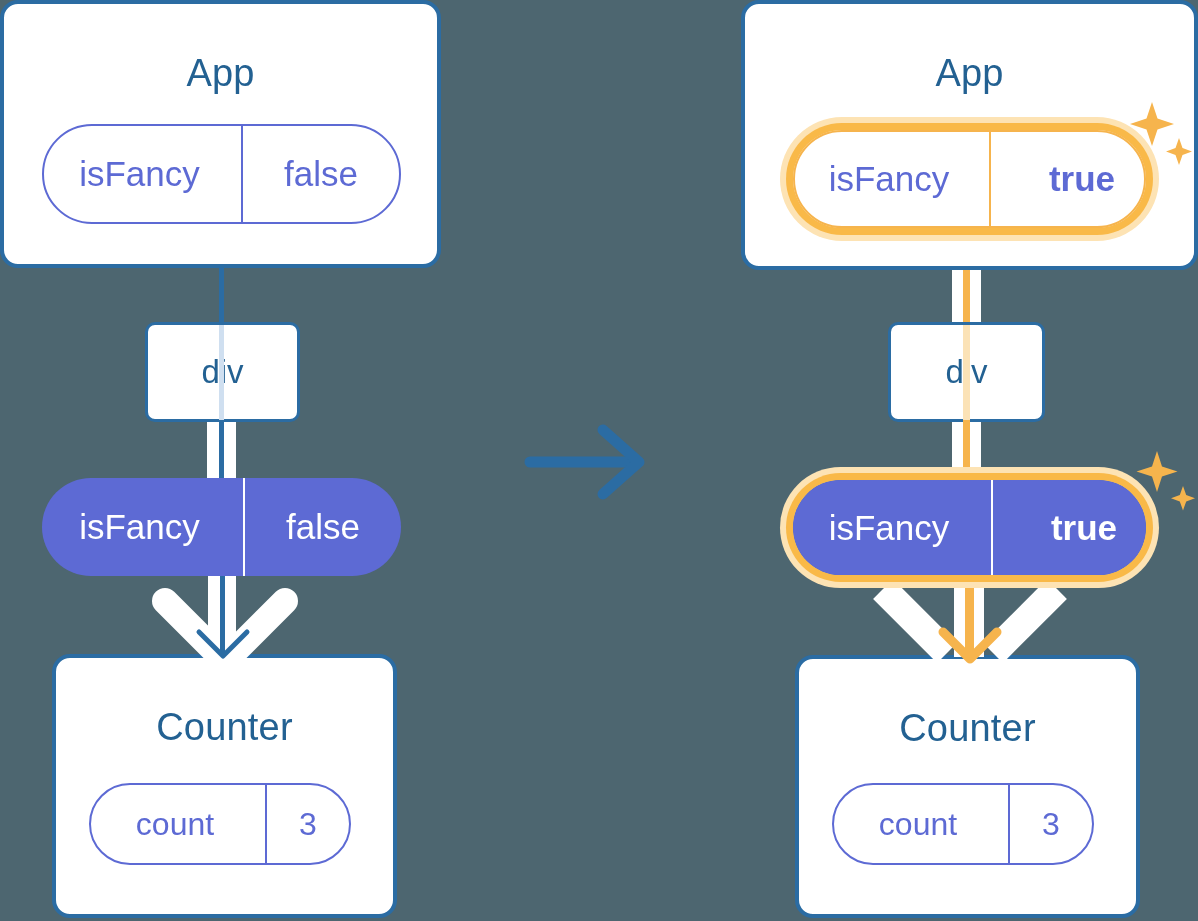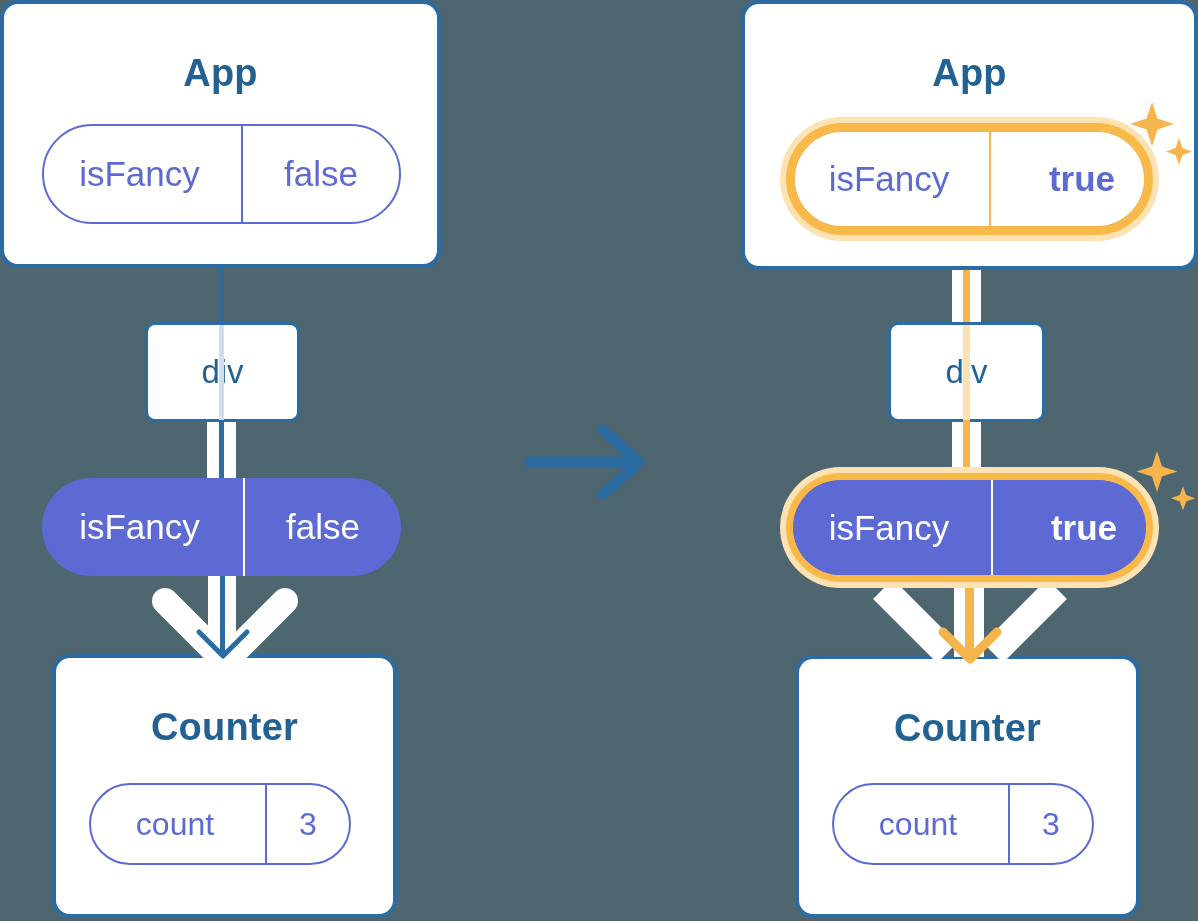--- a/index.html
+++ b/index.html
@@ -18,21 +18,21 @@
     border:4px solid #2b6ca3;
     border-radius:18px;
     box-sizing:border-box;
     z-index:6;
   }
   .card-title{
     position:absolute;left:0;right:0;
     text-align:center;
     color:#236192;
     font-size:38px;
-    font-weight:700;
+    font-weight:400;
     letter-spacing:.2px;
   }
 
   
   .domnode{
     position:absolute;
     background:#ffffff;
     border:3px solid #2b6ca3;
     border-radius:10px;
     box-sizing:border-box;

